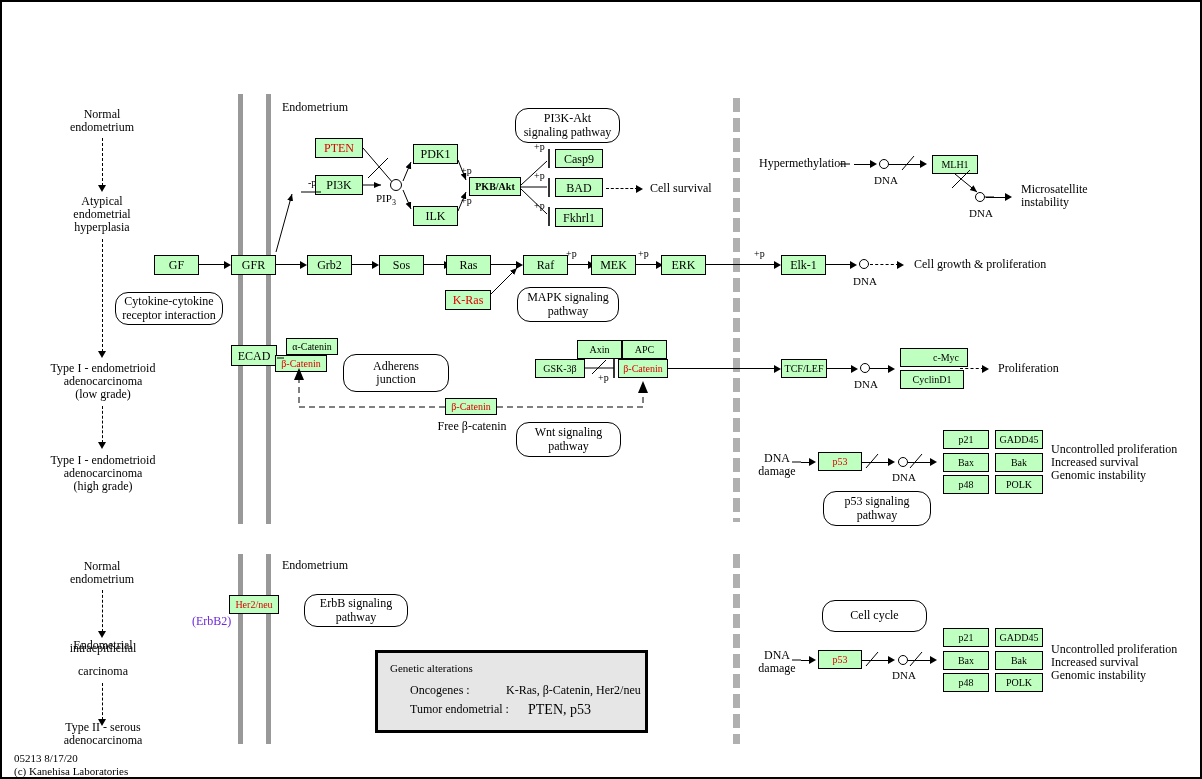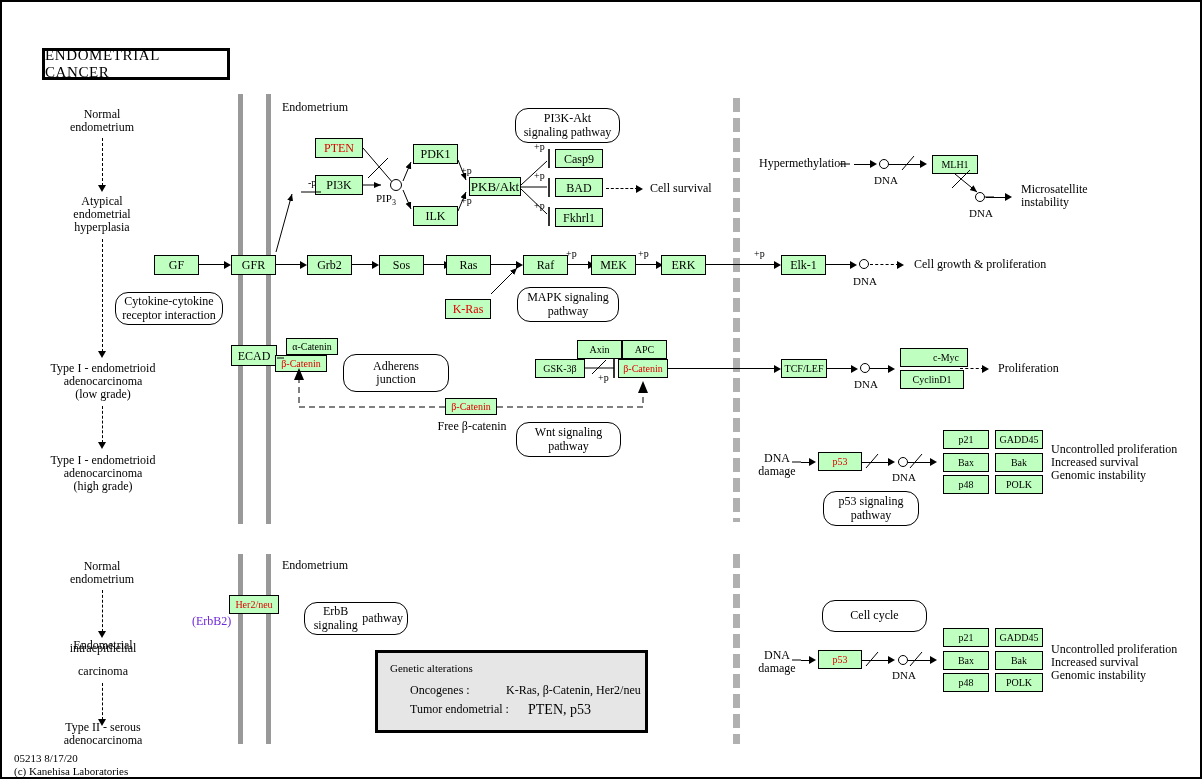--- a/index.html
+++ b/index.html
@@ -10,21 +10,21 @@
   .abs{position:absolute;}
   
   #title-box{left:40px;top:46px;width:182px;height:26px;border:3px solid #000;
              background:#fff;display:flex;align-items:center;justify-content:center;
              font-size:15px;letter-spacing:.6px;color:#000;}
   
   .node{border:1px solid #000;background:#bfffbf;display:flex;align-items:center;
         justify-content:center;font-size:12px;color:#000;box-sizing:border-box;
         line-height:1;white-space:nowrap;}
   .node.red{color:#e00000;}
-  .node.small{font-size:13px;}
+  .node.small{font-size:10px;font-weight:bold;}
   .node.tiny{font-size:10px;}
   
   .capsule{border:1px solid #000;border-radius:13px;background:#fff;display:flex;
            align-items:center;justify-content:center;text-align:center;font-size:12px;
            color:#000;box-sizing:border-box;line-height:1.12;padding:2px 4px;}
   
   .lbl{font-size:12px;color:#000;text-align:center;line-height:1.15;white-space:nowrap;}
   .lbl.left{text-align:left;}
   .lbl.red{color:#6d28d9;}
   .lbl.sm{font-size:11px;}
@@ -51,21 +51,20 @@
   #genbox .r2v{position:absolute;left:150px;top:49px;font-size:14px;}
   
   #footer{left:12px;top:750px;font-size:11px;line-height:1.15;color:#000;}
   svg.ov{position:absolute;left:0;top:0;width:1202px;height:779px;pointer-events:none;}
 </style>
 </head>
 <body>
 
 <div id="canvas">
 
-  <div class="abs" id="title-box">ENDOMETRIAL  CANCER</div>
 
   <div class="abs memb" style="left:236px;top:92px;height:430px;"></div>
   <div class="abs memb" style="left:264px;top:92px;height:430px;"></div>
   <div class="abs nucmemb" style="left:731px;top:96px;height:424px;"></div>
 
   <div class="abs memb" style="left:236px;top:552px;height:190px;"></div>
   <div class="abs memb" style="left:264px;top:552px;height:190px;"></div>
   <div class="abs nucmemb" style="left:731px;top:552px;height:190px;"></div>
 
   <div class="abs lbl left" style="left:280px;top:99px;">Endometrium</div>
@@ -119,25 +118,25 @@
     <span>pathway</span>
   </div>
   <div class="abs capsule" style="left:341px;top:352px;width:106px;height:38px;flex-direction:column;">
     <span>Adherens</span>
     <span>junction</span>
   </div>
   <div class="abs capsule" style="left:514px;top:420px;width:105px;height:35px;flex-direction:column;">
     <span>Wnt signaling</span>
     <span>pathway</span>
   </div>
-  <div class="abs capsule" style="left:821px;top:489px;width:96px;height:35px;flex-direction:column;">
+  <div class="abs capsule" style="left:821px;top:489px;width:108px;height:35px;flex-direction:column;">
     <span>p53 signaling</span>
     <span>pathway</span>
   </div>
-  <div class="abs capsule" style="left:302px;top:592px;width:104px;height:33px;flex-direction:row;margin-top:8px;">
+  <div class="abs capsule" style="left:302px;top:592px;width:104px;height:33px;flex-direction:column;">
     <span>ErbB signaling</span>
     <span>pathway</span>
   </div>
   <div class="abs capsule" style="left:820px;top:598px;width:105px;height:32px;">Cell cycle</div>
 
   <div class="abs node" style="left:152px;top:253px;width:45px;height:20px;">GF</div>
   <div class="abs ln hl" style="left:197px;top:262px;width:27px;"></div>
   <div class="abs ar-r" style="left:222px;top:259px;"></div>
   <div class="abs node" style="left:229px;top:253px;width:45px;height:20px;">GFR</div>
   <div class="abs ln hl" style="left:274px;top:262px;width:26px;"></div>
@@ -158,21 +157,21 @@
   <div class="abs node" style="left:589px;top:253px;width:45px;height:20px;">MEK</div>
   <div class="abs ln hl" style="left:634px;top:262px;width:22px;"></div>
   <div class="abs ar-r" style="left:654px;top:259px;"></div>
   <div class="abs lbl xs" style="left:636px;top:246px;">+p</div>
   <div class="abs node" style="left:659px;top:253px;width:45px;height:20px;">ERK</div>
   <div class="abs ln hl" style="left:704px;top:262px;width:72px;"></div>
   <div class="abs ar-r" style="left:772px;top:259px;"></div>
   <div class="abs lbl xs" style="left:752px;top:246px;">+p</div>
   <div class="abs node" style="left:779px;top:253px;width:45px;height:20px;">Elk-1</div>
 
-  <div class="abs node red" style="left:443px;top:288px;width:46px;height:20px;margin-top:9px;">K-Ras</div>
+  <div class="abs node red" style="left:443px;top:288px;width:46px;height:20px;">K-Ras</div>
 
   <div class="abs ln hl" style="left:824px;top:262px;width:26px;"></div>
   <div class="abs ar-r" style="left:848px;top:259px;"></div>
   <div class="abs circ" style="left:857px;top:257px;width:10px;height:10px;"></div>
   <div class="abs lbl sm" style="left:843px;top:273px;width:40px;">DNA</div>
   <div class="abs dash-h" style="left:868px;top:262px;width:29px;"></div>
   <div class="abs ar-r" style="left:895px;top:259px;"></div>
   <div class="abs lbl left" style="left:912px;top:256px;">Cell growth &amp; proliferation</div>
 
   <div class="abs node red" style="left:313px;top:136px;width:48px;height:20px;">PTEN</div>

